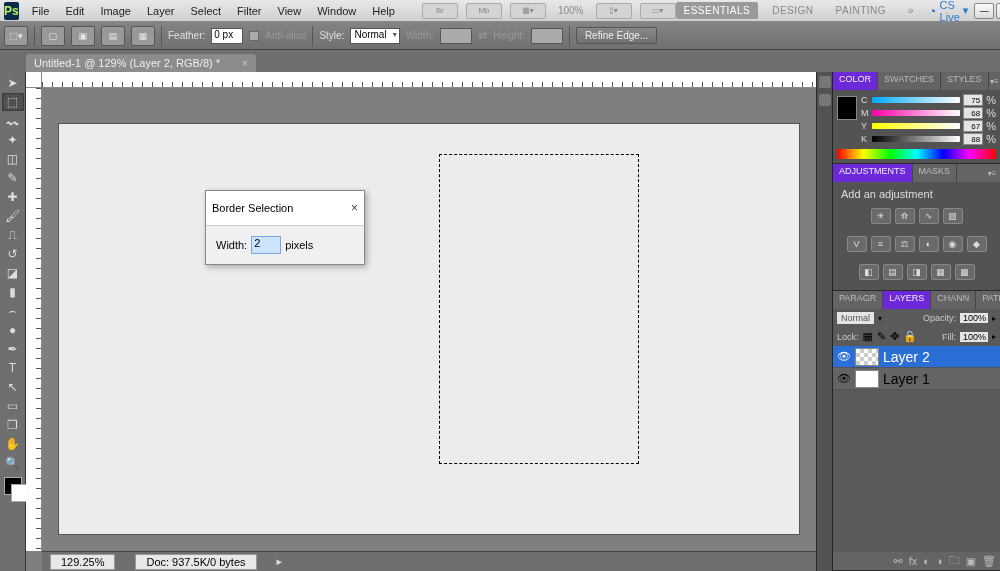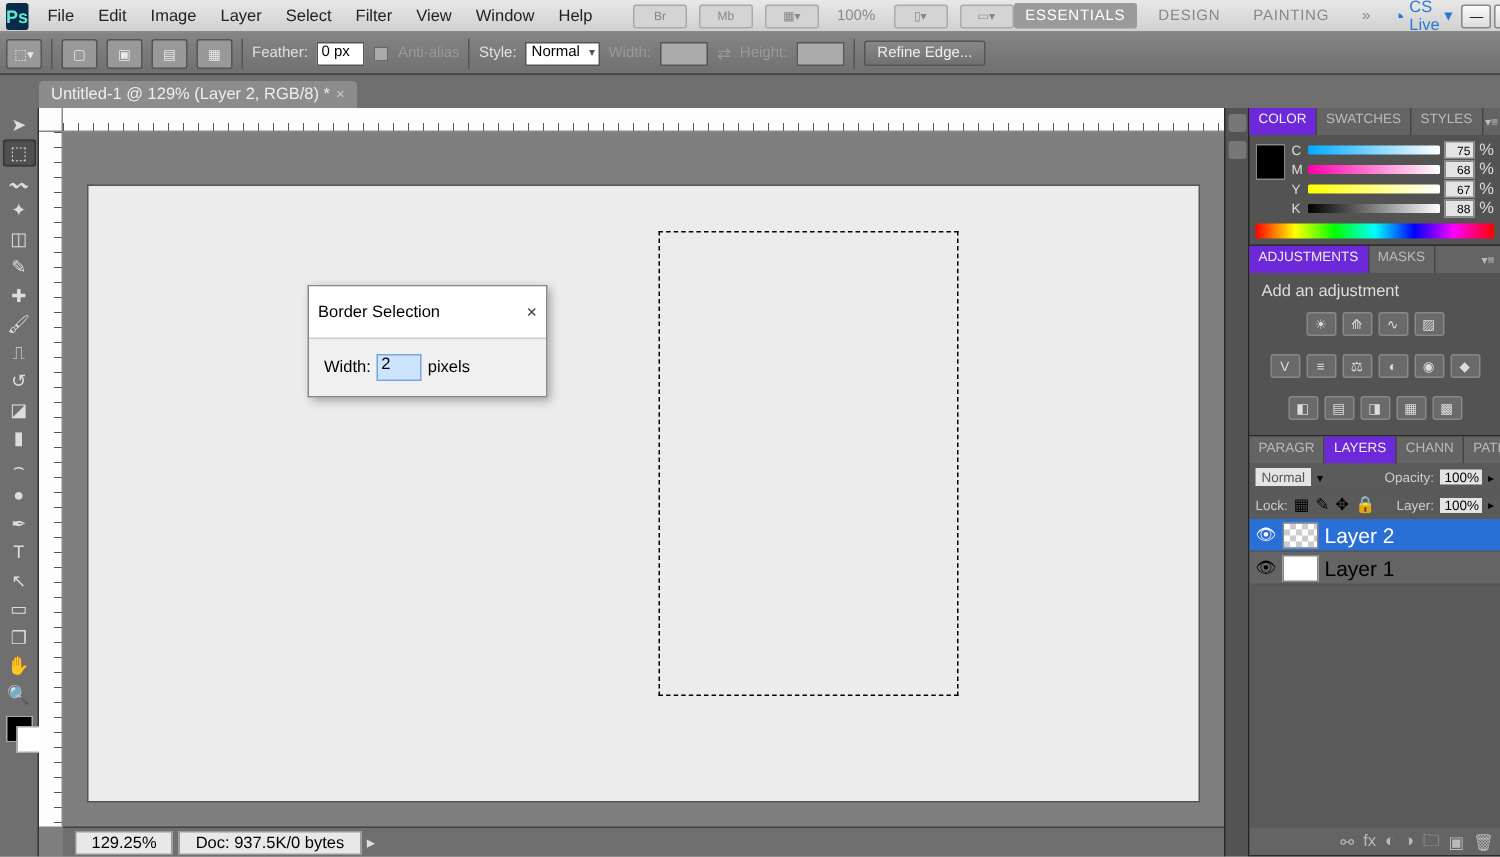--- a/index.html
+++ b/index.html
@@ -1,20 +1,20 @@
 <!DOCTYPE html>
 <html><head>
 <meta charset="utf-8">
 <style>
 * { margin: 0; padding: 0; box-sizing: border-box; font-family: Tahoma, Arial, sans-serif; font-size: 11px; user-select: none; }
 body { width: 1000px; height: 571px; background: #464646; overflow: hidden; position: relative; }
 
 
 .menubar { height: 22px; background: linear-gradient(#e8e8e8, #d0d0d0); display: flex; align-items: center; padding: 0 4px; border-bottom: 1px solid #888; }
-.ps-logo { width: 22px; height: 18px; background: #0a2a4a; color: #5eead4; display: flex; align-items: center; justify-content: center; font-weight: bold; font-size: 12px; border-radius: 2px; margin-right: 6px; }
+.ps-logo { width: 22px; height: 18px; background: #0a2a4a; color: #bef264; display: flex; align-items: center; justify-content: center; font-weight: bold; font-size: 12px; border-radius: 2px; margin-right: 6px; }
 .menu-items { display: flex; gap: 2px; }
 .menu-item { padding: 3px 7px; color: #222; cursor: default; }
 .menubar-right { margin-left: auto; display: flex; align-items: center; gap: 6px; }
 .workspace-btn { padding: 3px 8px; color: #888; font-size: 10px; letter-spacing: 0.5px; }
 .workspace-btn.active { background: #9a9a9a; color: #fff; border-radius: 2px; }
 .cslive { color: #2a7ad4; font-size: 11px; display: flex; align-items: center; gap: 3px; }
 .cslive::before { content: "◔"; color: #2a7ad4; font-size: 14px; }
 .win-btns { display: flex; gap: 2px; }
 .win-btn { width: 20px; height: 16px; border: 1px solid #888; background: linear-gradient(#fafafa,#dcdcdc); display: flex; align-items: center; justify-content: center; font-size: 9px; border-radius: 2px;}
 .win-btn.close { background: linear-gradient(#f08080,#d04040); color: #fff; font-size: 10px;}
@@ -26,42 +26,42 @@
 .opt-label { color: #e0e0e0; font-size: 10px; }
 .opt-input { width: 32px; height: 16px; background: #fff; border: 1px solid #555; font-size: 10px; padding: 0 2px; color: #000;}
 .opt-check { width: 10px; height: 10px; border: 1px solid #666; background: #aaa; display: inline-block;}
 .opt-disabled { color: #999; }
 .opt-select { height: 16px; background: #fff; border: 1px solid #555; padding: 0 12px 0 3px; font-size: 10px; color: #000; position: relative;}
 .opt-select::after { content:"▾"; position:absolute; right:2px; color:#555; font-size:8px; top:1px;}
 .opt-btn { padding: 2px 8px; background: linear-gradient(#888,#707070); border: 1px solid #555; border-radius: 2px; color:#eee; font-size:10px;}
 
 
 .doctab-bar { height: 22px; background: #6f6f6f; display: flex; align-items: flex-end; padding-left: 26px; }
-.doctab { padding: 3px 8px; background: #8c8c8c; color: #eee; font-size: 10px; border-top-left-radius: 3px; border-top-right-radius: 3px; display: flex; align-items: center; gap: 4px; margin-top: 15px;}
+.doctab { padding: 3px 8px; background: #8c8c8c; color: #eee; font-size: 10px; border-top-left-radius: 3px; border-top-right-radius: 3px; display: flex; align-items: center; gap: 22px; margin-top: 15px;}
 .doctab .x { font-size: 10px; color: #ccc;}
 
 
 .main { position: absolute; top: 72px; left: 0; right: 0; bottom: 0; display: flex; }
 
 
 .toolbox { width: 26px; background: #6f6f6f; border-right: 1px solid #333; display: flex; flex-direction: column; align-items: center; padding-top: 2px; gap: 1px;}
 .tool { width: 22px; height: 18px; display: flex; align-items: center; justify-content: center; color: #ddd; font-size: 12px; border-radius: 2px;}
 .tool.active { background: #505050; box-shadow: inset 0 0 2px #000;}
 .color-swatch { width: 18px; height: 18px; background: #000; border: 1px solid #aaa; margin-top: 4px; position: relative;}
 .color-swatch::after { content:""; position: absolute; top: 6px; left: 6px; width: 16px; height: 16px; background: #fff; border: 1px solid #aaa;}
 
 
 .canvas-wrap { flex: 1; background: #7f7f7f; position: relative; overflow: hidden;}
 .ruler-h { position: absolute; top: 0; left: 16px; right: 0; height: 16px; background: #fdfdfd; border-bottom: 1px solid #888; background-image: repeating-linear-gradient(to right, #555 0, #555 1px, transparent 1px, transparent 10px); background-position: 0 10px; background-size: 10px 6px; background-repeat: repeat-x;}
 .ruler-v { position: absolute; top: 16px; left: 0; bottom: 20px; width: 16px; background: #fdfdfd; border-right: 1px solid #888; background-image: repeating-linear-gradient(to bottom, #555 0, #555 1px, transparent 1px, transparent 10px); background-position: 10px 0; background-size: 6px 10px; background-repeat: repeat-y;}
 .ruler-corner { position:absolute; top:0; left:0; width:16px; height:16px; background:#fdfdfd; border-right:1px solid #888; border-bottom:1px solid #888;}
 .canvas-viewport { position: absolute; top: 16px; left: 16px; right: 0; bottom: 20px; background: #7f7f7f; display: flex; align-items: flex-start; justify-content: center; padding-top: 36px;}
 .canvas { width: 740px; height: 410px; background: #ececec; box-shadow: 0 0 0 1px #555; position: relative;}
 .selection { position: absolute; top: 30px; left: 380px; width: 200px; height: 310px; border: 1px dashed #000; background: transparent;}
-.status-bar { position: absolute; left: 16px; right: 0; bottom: 0; height: 20px; background: #6f6f6f; border-top: 1px solid #444; display: flex; align-items: center; padding: 0 8px; gap: 4px; color: #000; font-size: 10px;}
+.status-bar { position: absolute; left: 16px; right: 0; bottom: 0; height: 20px; background: #6f6f6f; border-top: 1px solid #444; display: flex; align-items: center; padding: 0 8px; gap: 20px; color: #000; font-size: 10px;}
 .status-cell { background: #e8e8e8; padding: 1px 10px; border: 1px solid #999;}
 
 
 .panels { width: 168px; background: #535353; border-left: 1px solid #222; display: flex; flex-direction: column;}
 .panel { border-bottom: 1px solid #2a2a2a;}
 .panel-tabs { height: 18px; display: flex; background: #646464;}
 .ptab { padding: 2px 6px; color: #bbb; font-size: 9px; border-right: 1px solid #444;}
 .ptab.active { background: #6d28d9; color: #eee;}
 .ptab-menu { margin-left: auto; width: 16px; display:flex; align-items:center; justify-content:center; color:#bbb; font-size:8px;}
 .panel-body { padding: 4px; color: #ddd; font-size: 10px;}
@@ -328,21 +328,21 @@
         <span class="num">100%</span>
         <span style="font-size:8px">▸</span>
       </div>
       <div class="layers-opts">
         <span class="lbl">Lock:</span>
         <span>▦</span>
         <span>✎</span>
         <span>✥</span>
         <span>🔒</span>
         <span style="flex:1"></span>
-        <span class="lbl">Layer:</span>
+        <span class="lbl">Fill:</span>
         <span class="num">100%</span>
         <span style="font-size:8px">▸</span>
       </div>
       <div class="layer-row active">
         <span class="eye">👁</span>
         <div class="layer-thumb checker"></div>
         <span class="layer-name">Layer 2</span>
       </div>
       <div class="layer-row">
         <span class="eye">👁</span>

